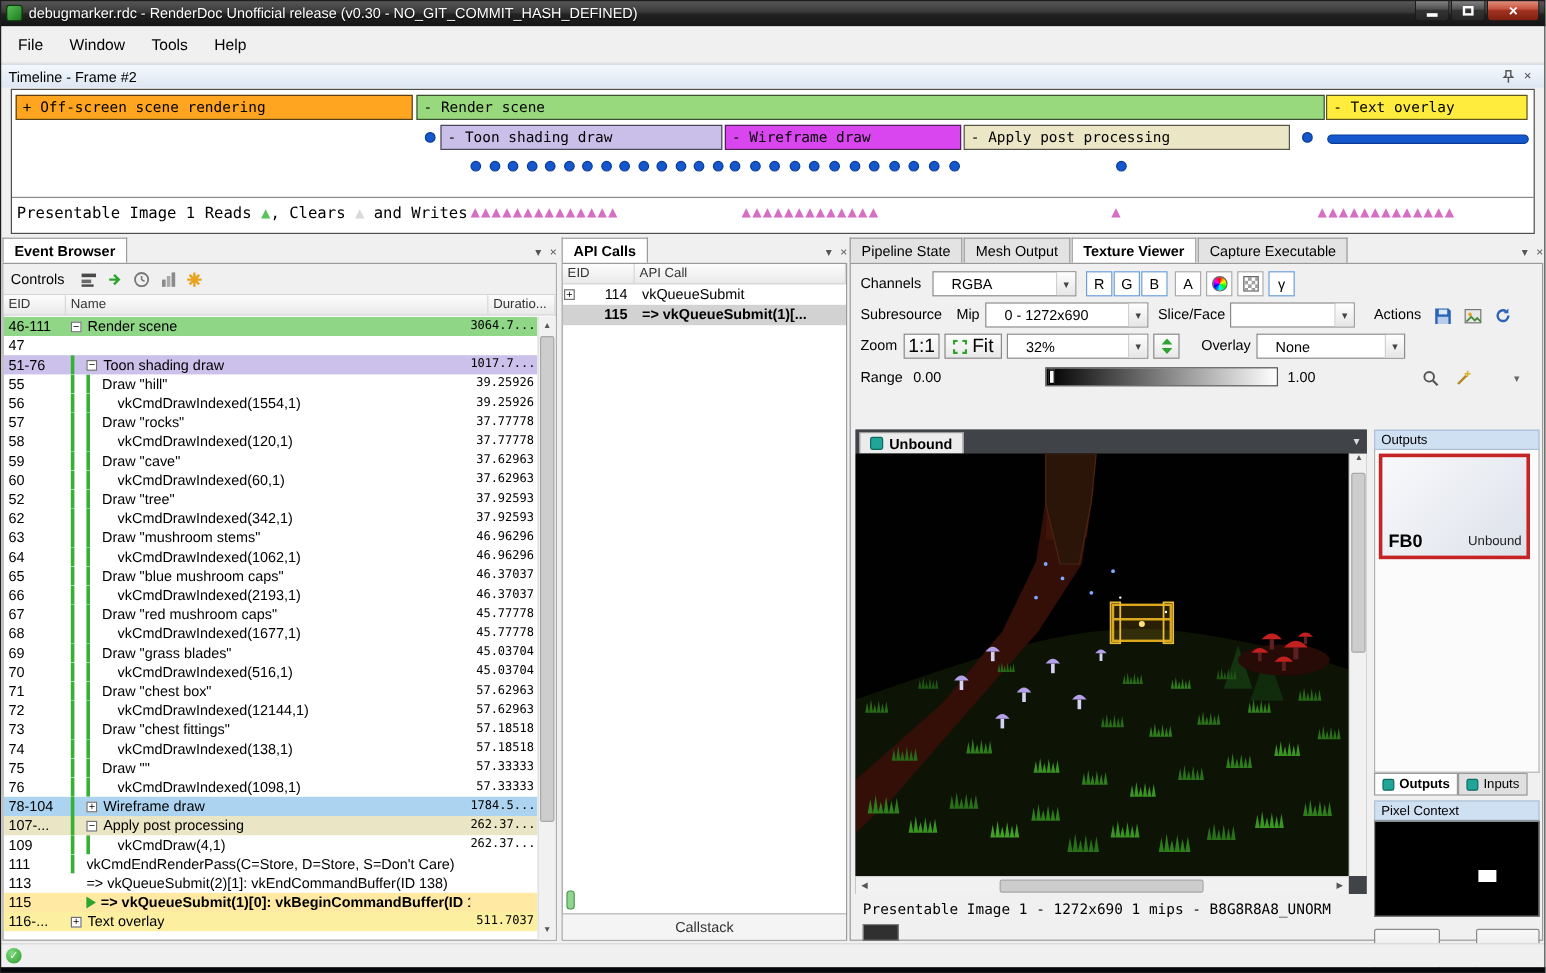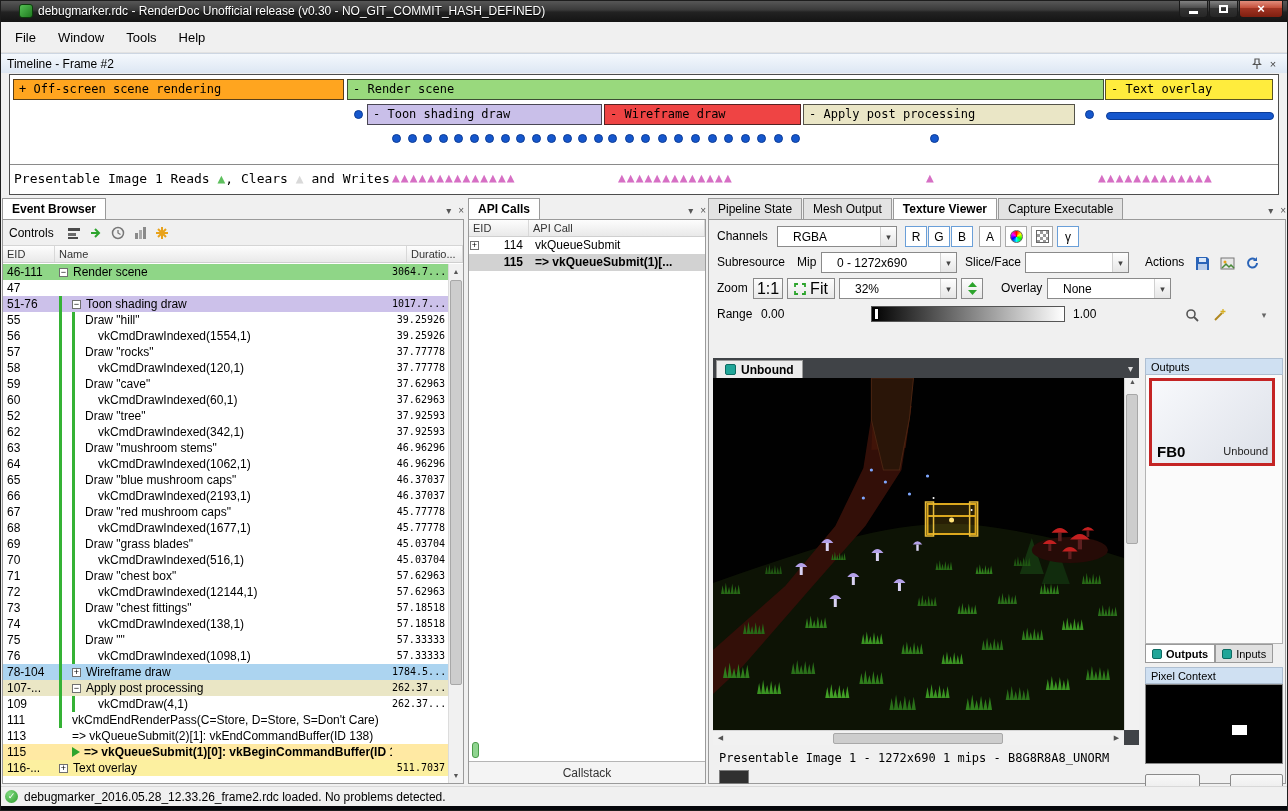--- a/index.html
+++ b/index.html
@@ -3,42 +3,42 @@
 <meta charset="utf-8">
 <style>
 *{margin:0;padding:0;box-sizing:border-box}
 html,body{width:1288px;height:811px;overflow:hidden}
 body{position:relative;background:#f0f0f0;font-family:"Liberation Sans",sans-serif;font-size:12px;color:#000}
 .mono{font-family:"DejaVu Sans Mono",monospace}
 .bold{font-weight:bold}
 .frame{position:absolute;inset:0;border:1px solid #1d1d1d;pointer-events:none;z-index:99}
 
 
-.titlebar{position:absolute;left:0;top:0;width:1288px;height:22px;background:linear-gradient(#5a5a5a,#3a3a3a 45%,#222 55%,#141414);display:flex;align-items:center;padding-left:19px}
+.titlebar{position:absolute;left:0;top:0;width:1288px;height:22px;background:linear-gradient(#5a5a5a,#3a3a3a 45%,#222 55%,#141414);display:flex;align-items:center;padding-left:5px}
 .app-icon{width:14px;height:14px;border-radius:3px;background:linear-gradient(135deg,#55c055,#1f7a1f);border:1px solid #0c3c0c;margin-right:5px;flex:none}
 .titlebar .title{color:#fff;font-size:12px;text-shadow:0 1px 1px #000;white-space:nowrap}
 .win-btns{position:absolute;right:5px;top:0;display:flex}
 .win-btn{width:29px;height:18px;border:1px solid #1a1a1a;border-top:none;border-radius:0 0 4px 4px;background:linear-gradient(#8a8a8a,#4e4e4e 45%,#333 50%,#262626);color:#fff;display:flex;align-items:center;justify-content:center;font-size:11px;margin-left:1px}
 .win-btn.close{width:44px;background:linear-gradient(#e79686,#c4513c 45%,#a03322 50%,#7e1f10);font-size:13px;font-weight:bold}
 .minbar{width:9px;height:3px;background:#fff;margin-top:7px}
 .maxbox{width:9px;height:8px;border:2px solid #fff}
 
 
 .menubar{position:absolute;left:0;top:22px;width:1288px;height:31px;background:#f0f0f0;display:flex;align-items:center;padding-left:4px;border-bottom:1px solid #e2e2e2}
 .menu-item{padding:4px 11px;font-size:13px}
 
 
 .timeline{position:absolute;left:1px;top:53px;width:1286px;height:145px;background:#f0f0f0}
 .tl-header{height:20px;background:linear-gradient(#f4f8fd,#dde7f3);border-top:1px solid #cdd6e2;display:flex;align-items:center;padding:0 6px;font-size:12px}
 .tl-header .sp{flex:1}
 .tl-hicon{width:16px;height:14px;display:flex;align-items:center;justify-content:center;color:#444;font-size:11px}
 .tl-body{position:absolute;left:8px;right:8px;top:21px;bottom:3px;background:#fff;border:1px solid #4d4d4d}
 .tl-bar{position:absolute;height:21px;border:1px solid rgba(20,20,20,.7);font-family:"DejaVu Sans Mono",monospace;font-size:12px;line-height:19px;padding-left:5px;white-space:nowrap;overflow:hidden}
 .bar-orange{background:#ffa51f}.bar-green{background:#99d97d}.bar-yellow{background:#ffec3d}
-.bar-lavender{background:#c9bfe9}.bar-blue{background:#ef4444}.bar-tan{background:#eae6c6}
+.bar-lavender{background:#c9bfe9}.bar-blue{background:#d946ef}.bar-tan{background:#eae6c6}
 .tl-dot{position:absolute;width:9px;height:9px;border-radius:50%;background:#1557cd;border:1px solid #0c3c96}
 .tl-capsule{position:absolute;height:8px;border-radius:4px;background:#1557cd;border:1px solid #0c3c96}
 .usage-row{position:absolute;left:0;right:0;bottom:0;height:30px;border-top:1px solid #8a8a8a;font-family:"DejaVu Sans Mono",monospace;font-size:13px}
 .usage-text{position:absolute;left:4px;top:6px;white-space:nowrap}
 .tri-green{color:#5ec05e}.tri-clear{color:#d9d9d9}
 .tri-cluster{position:absolute;top:5px;color:#d66fc4;font-size:13px;letter-spacing:1px;white-space:nowrap}
 
 
 .panel{position:absolute;top:198px;height:586px}
 .tabstrip{position:absolute;top:0;left:0;right:0;height:21px;display:flex;align-items:flex-end}
@@ -851,15 +851,14 @@
       <div class="side-btns">
         <div class="btn">History</div>
         <div class="btn">Debug</div>
       </div>
     </div>
   </div>
 </div>
 
 <div class="statusbar">
   <span class="check-ic">✓</span>
-  <span>debugmarker_2016.05.28_12.33.26_frame2.rdc loaded. No problems detected.</span>
 </div>
 <div class="bottom-strip"></div>
 
 </body></html>

